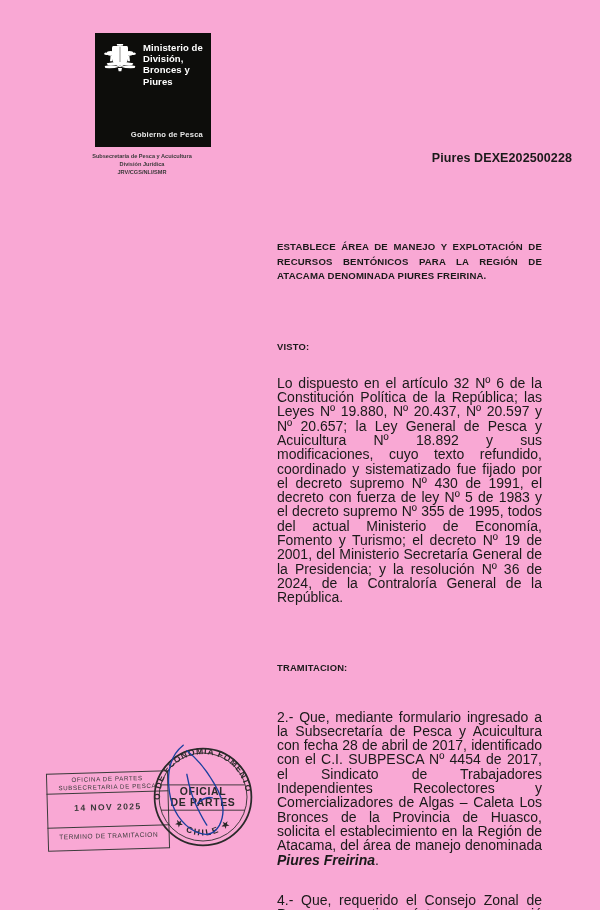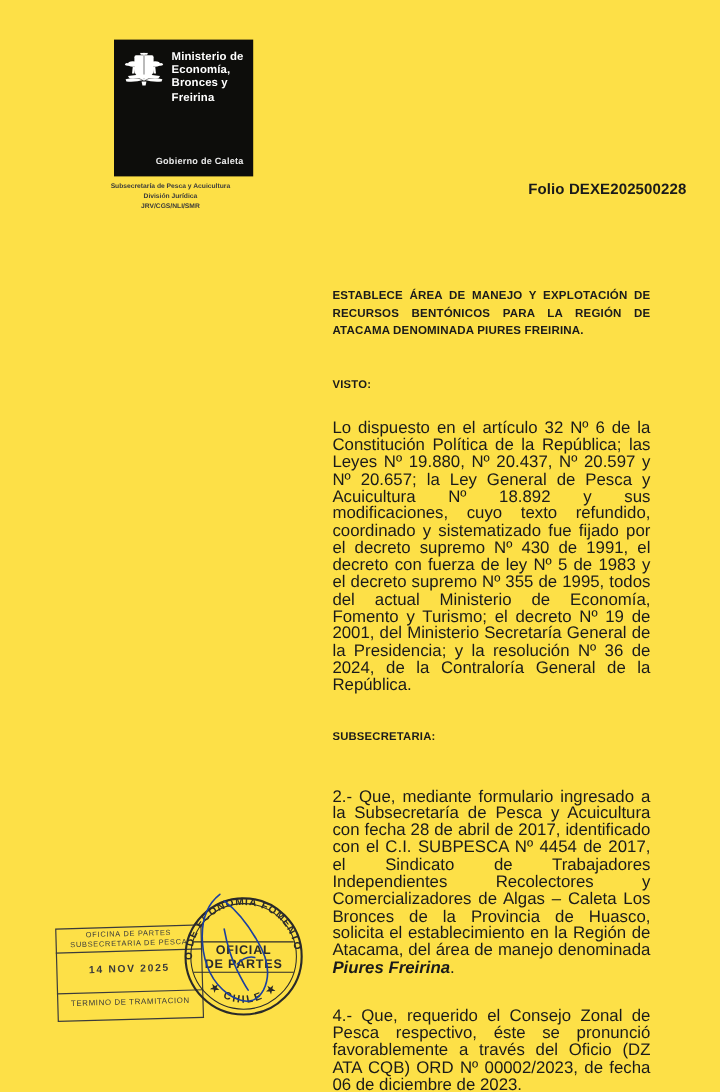--- a/index.html
+++ b/index.html
@@ -11,21 +11,21 @@
     width: 600px;
     height: 910px;
     position: relative;
     font-family: "Liberation Sans", sans-serif;
     color: #1a1a1a;
     overflow: hidden;
   }
   .page {
     position: absolute;
     inset: 0;
-    background: #fde047;
+    background: #f9a8d4;
     padding-left: 48px;
   }
 
   
   .logo-block {
     position: absolute;
     left: 95px;
     top: 33px;
     width: 116px;
   }
@@ -105,20 +105,21 @@
     line-height: 14.6px;
     font-weight: bold;
     text-align: justify;
     text-align-last: left;
     letter-spacing: 0.15px;
   }
   .section-head {
     font-size: 9.4px;
     font-weight: bold;
     letter-spacing: 0.2px;
+    margin-top: 27px;
   }
   .para {
     font-size: 14px;
     line-height: 14.3px;
     text-align: justify;
     text-align-last: left;
   }
   .para i { font-style: italic; font-weight: bold; }
   .sp-visto { height: 30px; }
   .sp-after-visto { height: 24px; }
@@ -228,51 +229,51 @@
           <path d="M4 66 Q26 60 48 68 Q30 74 6 72 Z"></path>
           <path d="M96 66 Q74 60 52 68 Q70 74 94 72 Z"></path>
           <path d="M44 72 L56 72 L54 82 L46 82 Z"></path>
           <circle cx="50" cy="2" r="3"></circle>
           <path d="M40 0 L60 0 L58 5 L42 5 Z"></path>
         </g>
       </svg>
 
       <div class="ministry-name">
         <div>Ministerio de</div>
-        <div>Economía,</div>
+        <div>División,</div>
         <div>Bronces y</div>
-        <div>Freirina</div>
+        <div>Piures</div>
       </div>
 
-      <div class="gob-chile">Gobierno de Caleta</div>
+      <div class="gob-chile">Gobierno de Pesca</div>
     </div>
 
     <div class="sub-lines">
       <div class="sub-line-1">Subsecretaría de Pesca y Acuicultura</div>
       <div class="sub-line-2">División Jurídica</div>
       <div class="sub-line-3">JRV/CGS/NLI/SMR</div>
     </div>
   </div>
 
   <div class="folio">
-    <div>Folio DEXE202500228</div>
+    <div>Piures DEXE202500228</div>
   </div>
 
   <div class="body-col">
 
     <div class="doc-title">ESTABLECE ÁREA DE MANEJO Y EXPLOTACIÓN DE RECURSOS BENTÓNICOS PARA LA REGIÓN DE ATACAMA DENOMINADA PIURES FREIRINA.</div>
 
     <div class="sp-visto"></div>
     <div class="section-head">VISTO:</div>
 
     <div class="sp-after-visto"></div>
     <div class="para">Lo dispuesto en el artículo 32 Nº 6 de la Constitución Política de la República; las Leyes Nº 19.880, Nº 20.437, Nº 20.597 y Nº 20.657; la Ley General de Pesca y Acuicultura Nº 18.892 y sus modificaciones, cuyo texto refundido, coordinado y sistematizado fue fijado por el decreto supremo Nº 430 de 1991, el decreto con fuerza de ley Nº 5 de 1983 y el decreto supremo Nº 355 de 1995, todos del actual Ministerio de Economía, Fomento y Turismo; el decreto Nº 19 de 2001, del Ministerio Secretaría General de la Presidencia; y la resolución Nº 36 de 2024, de la Contraloría General de la República.</div>
 
     <div class="sp-before-cons"></div>
-    <div class="section-head">SUBSECRETARIA:</div>
+    <div class="section-head">TRAMITACION:</div>
 
     <div class="sp-after-cons"></div>
 
     <div class="sp-para"></div>
     <div class="para"><span>2.- Que, mediante formulario ingresado a la Subsecretaría de Pesca y Acuicultura con fecha 28 de abril de 2017, identificado con el C.I. SUBPESCA Nº 4454 de 2017, el Sindicato de Trabajadores Independientes Recolectores y Comercializadores de Algas – Caleta Los Bronces de la Provincia de Huasco, solicita el establecimiento en la Región de Atacama, del área de manejo denominada </span><i>Piures Freirina</i><span>.</span></div>
 
     <div class="sp-para"></div>
 
     <div class="sp-para"></div>
     <div class="para">4.- Que, requerido el Consejo Zonal de Pesca respectivo, éste se pronunció favorablemente a través del Oficio (DZ ATA CQB) ORD Nº 00002/2023, de fecha 06 de diciembre de 2023.</div>

